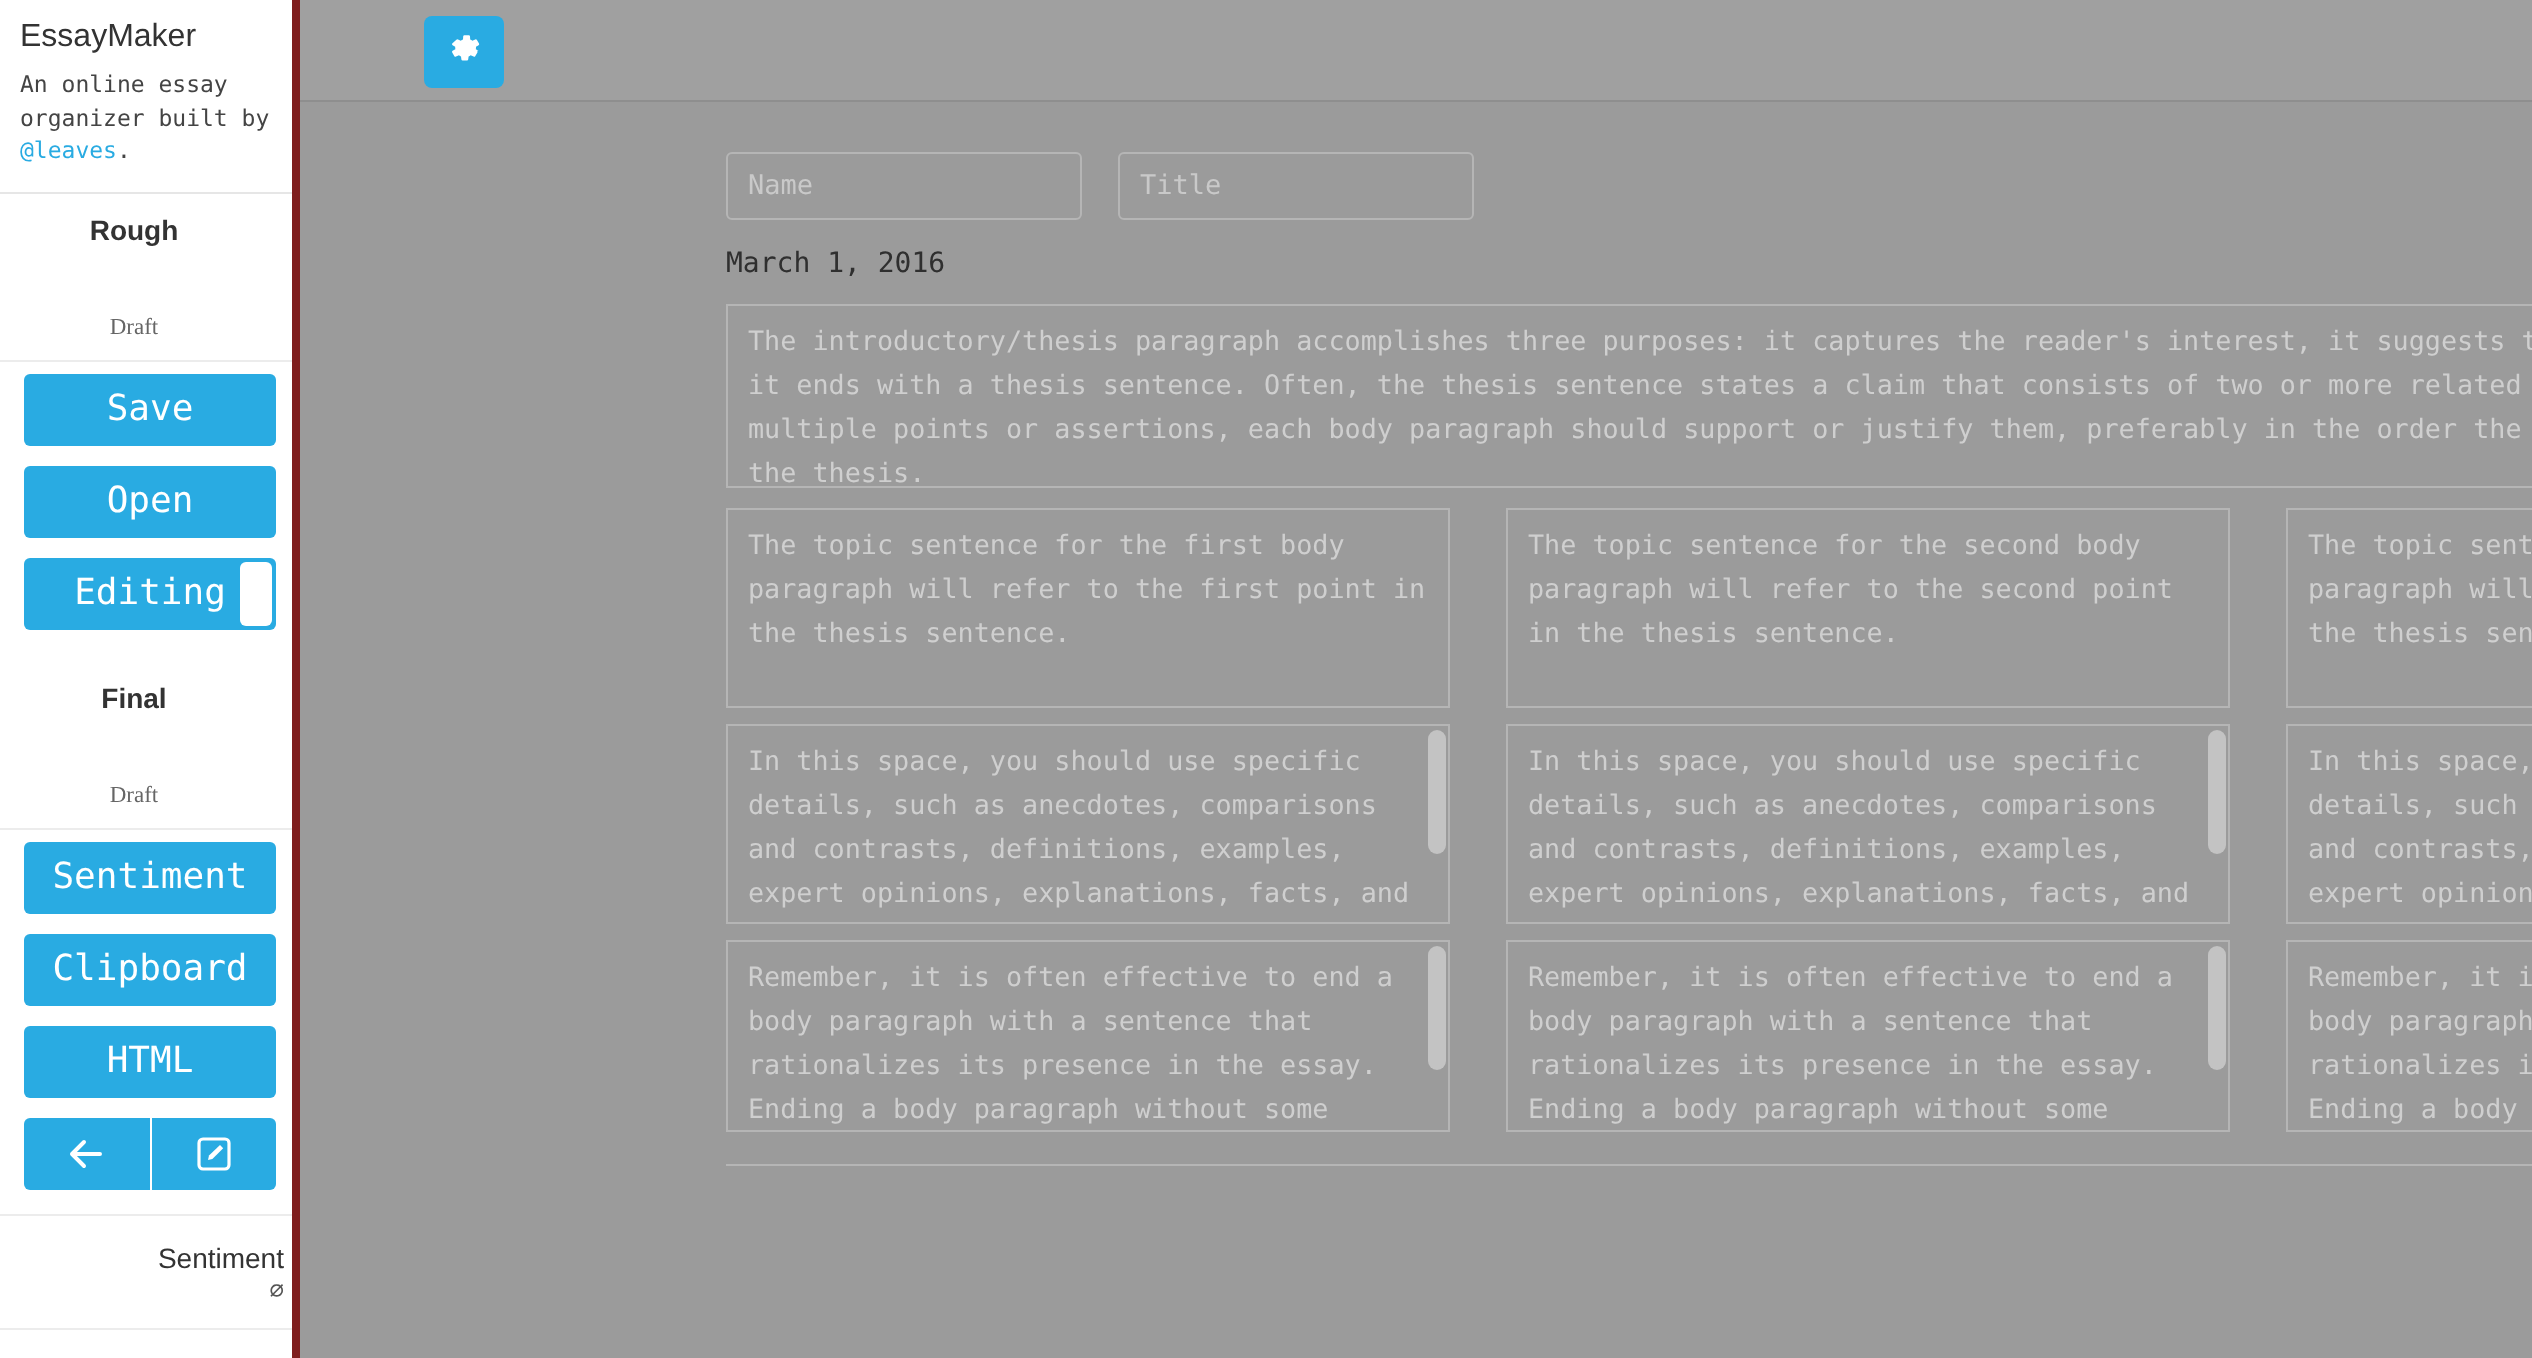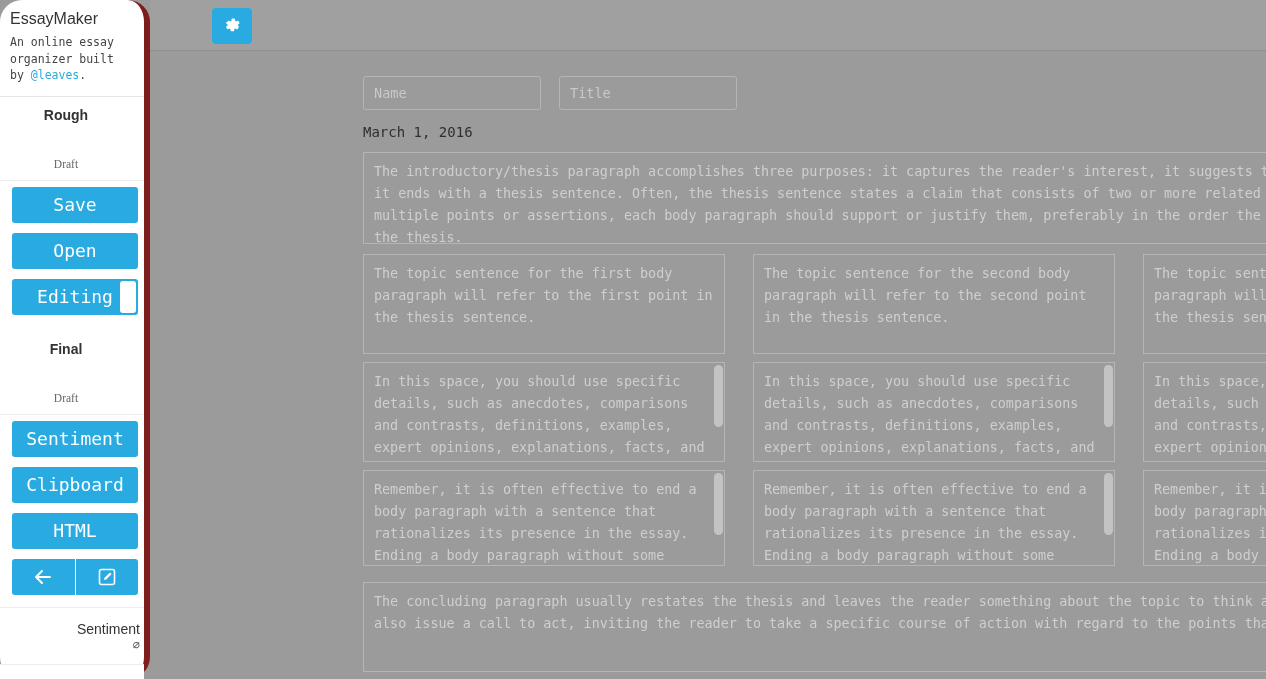--- a/index.html
+++ b/index.html
@@ -22,24 +22,23 @@
     height: 679px;
   }
 
   
   .sidebar {
     width: 150px;
     min-width: 150px;
     height: 679px;
     background: #ffffff;
     box-sizing: border-box;
-    border-right: 6px solid #7f1d1d;
+    border-right: 4px solid #7f1d1d;
     display: flex;
     flex-direction: column;
-    border-radius: 22px;
   }
 
   .brand {
     padding: 10px 10px 12px 10px;
     border-bottom: 1px solid #e6e6e6;
   }
   .brand-title {
     font-family: "Liberation Sans", sans-serif;
     font-size: 16px;
     color: #333;
@@ -153,21 +152,21 @@
     font-family: "DejaVu Sans Mono", monospace;
     font-size: 12px;
     color: #555;
   }
 
   .sidebar-filler { flex: 1; background: #fff; }
 
   
   .main {
     flex: 1;
-    height: 679px;
+    height: 583px;
     position: relative;
     background: #9b9b9b;
     overflow: hidden;
   }
 
   .topbar {
     height: 51px;
     background: #a0a0a0;
     border-bottom: 1px solid #8e8e8e;
     box-sizing: border-box;

